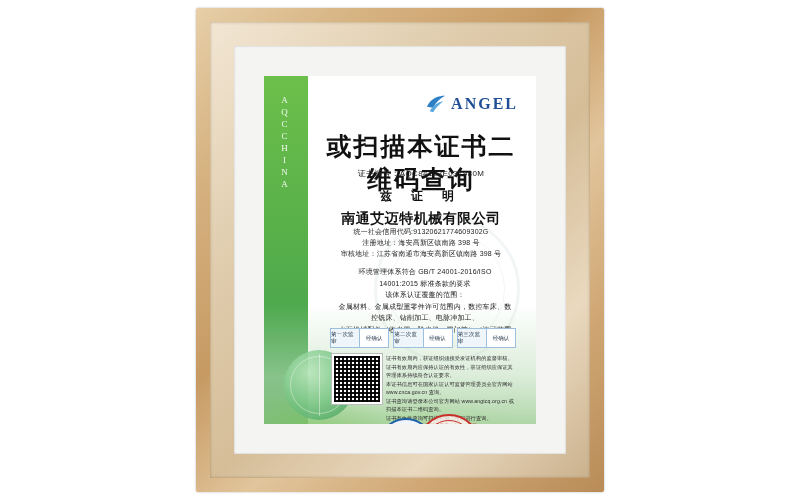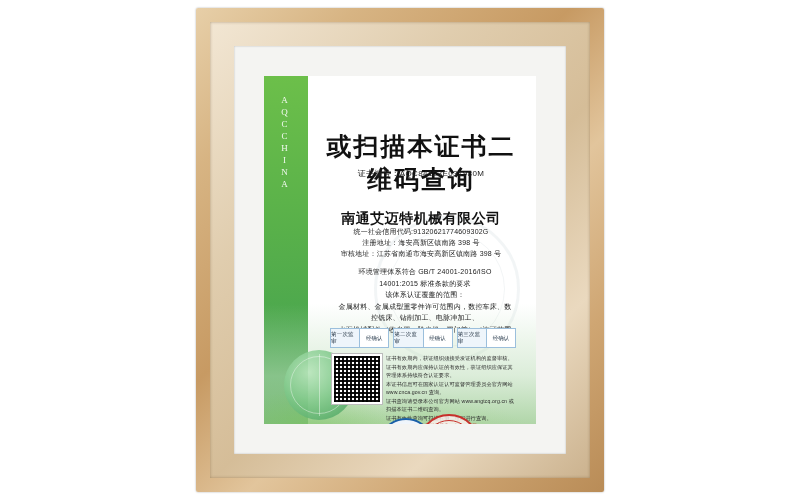--- a/index.html
+++ b/index.html
@@ -391,27 +391,35 @@
               <span>A</span>
             </div>
           </div>
 
           <div class="watermark"></div>
           <div class="green-wave"></div>
           <div class="globe"></div>
 
           <div class="content">
 
+            <div class="logo-row">
+              <svg class="logo-mark" viewBox="0 0 24 22">
+                <path d="M2 14 C7 4, 15 2, 22 2 C16 5, 12 9, 9 15 Z" fill="#2f7fc4"></path>
+                <path d="M5 19 C9 12, 14 9, 20 8 C15 12, 11 16, 9 20 Z" fill="#5aa8dd"></path>
+              </svg>
+              <span class="logo-text">ANGEL</span>
+            </div>
 
             <div class="cert-title">或扫描本证书二维码查询</div>
 
             <div class="cert-number">
               <span>证书编号：</span><span>AQC84123E031980M</span>
             </div>
 
+            <div class="zizheng">兹 证 明</div>
 
             <div class="company">南通艾迈特机械有限公司</div>
 
             <div class="info-lines">
               <div>统一社会信用代码:91320621774609302G</div>
               <div>注册地址：海安高新区镇南路 398 号</div>
               <div>审核地址：江苏省南通市海安高新区镇南路 398 号</div>
             </div>
 
             <div class="scope">

